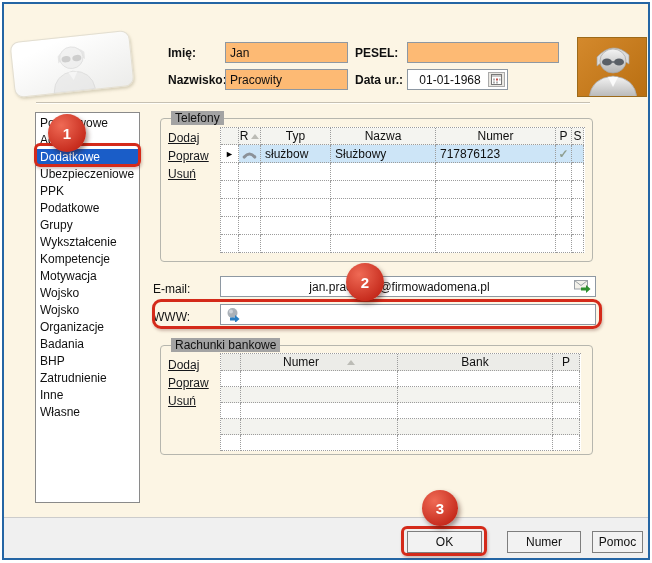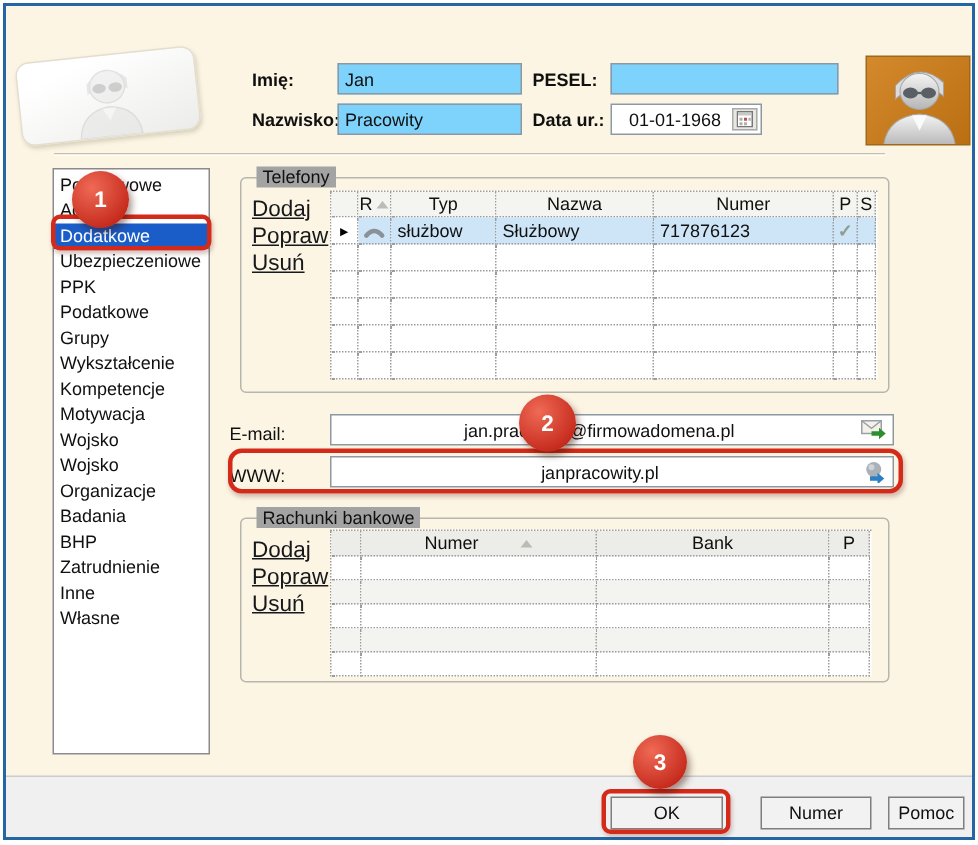--- a/index.html
+++ b/index.html
@@ -9,21 +9,21 @@
           border:2px solid #2465a4;background:#fcf5e4;}
   
   .titlebar{position:absolute;left:4px;top:4px;width:644px;height:27px;background:#1d6fb8;
             display:flex;align-items:center;padding:0 8px;}
   .titlebar .title{color:#fff;font-size:13px;margin-left:7px;flex:1;}
   .logo{width:18px;height:18px;}
   .close-btn{color:#fff;font-size:15px;line-height:15px;padding:2px 6px;cursor:default;}
   
   .flabel{position:absolute;font-size:12px;font-weight:bold;color:#101010;}
   .slabel{position:absolute;font-size:12px;color:#101010;}
-  .tinput{position:absolute;height:21px;background:#7dd3fc;border:1px solid #8e98a2;
+  .tinput{position:absolute;height:21px;background:#fdba74;border:1px solid #8e98a2;
           font-size:12px;color:#101010;padding:2px 4px;}
   .finput{position:absolute;height:21px;background:#fff;border:1px solid #8e98a2;
           font-size:12px;color:#101010;display:flex;align-items:center;padding-left:4px;}
   .finput .val{flex:1;text-align:center;}
   .cal-btn{width:17px;height:15px;margin-right:2px;background:#e9e7e2;border:1px solid #aaa;
            display:flex;align-items:center;justify-content:center;}
   
   .card{position:absolute;left:12px;top:36px;width:120px;height:56px;border-radius:9px;
         background:linear-gradient(160deg,#ffffff 20%,#ececea);border:1px solid #e2ded2;
         transform:rotate(-6deg);box-shadow:1px 2px 3px rgba(150,140,110,.35);
@@ -38,21 +38,21 @@
   
   .listbox{position:absolute;left:35px;top:112px;width:105px;height:391px;background:#fff;
            border:1px solid #8a8a8a;padding-top:2px;}
   .litem{height:17px;line-height:17px;font-size:12px;color:#101010;padding-left:4px;
          white-space:nowrap;overflow:hidden;}
   .litem.sel{background:#1a5dc8;color:#fff;}
   
   .groupbox{position:absolute;border:1px solid #b6b6ae;border-radius:4px;}
   .gb-label{position:absolute;top:-8px;left:10px;background:#a3a3a3;padding:0 4px;
             font-size:12px;color:#101010;}
-  .cmd{position:absolute;font-size:15px;color:#16181c;text-decoration:underline;cursor:pointer;text-align:right;}
+  .cmd{position:absolute;font-size:12px;color:#16181c;text-decoration:underline;cursor:pointer;text-align:right;}
   
   .grid{position:absolute;border-left:1px dotted #9c9c9c;border-top:1px dotted #9c9c9c;background:#fff;}
   .grow{display:flex;height:18px;}
   .grow.hdr{height:17px;}
   .gcell{border-right:1px dotted #9c9c9c;border-bottom:1px dotted #9c9c9c;overflow:hidden;
          display:flex;align-items:center;font-size:12px;color:#101010;padding-left:4px;}
   .gcell.ctr{justify-content:center;padding-left:0;}
   .hdr .gcell{background:#f4f4f0;justify-content:center;padding-left:0;}
   .telrow-sel .gcell{background:#cde5f7;}
   .telrow-sel .c-sel{background:#fff;}
@@ -252,21 +252,20 @@
     <span style="margin-right:4px;display:flex;">
       <svg width="17" height="14" viewBox="0 0 17 14">
         <rect x="0.5" y="0.5" width="13" height="8.5" fill="#f3f1ea" stroke="#9aa0a6"></rect>
         <path d="M0.5 0.5 L7 5.5 L13.5 0.5" stroke="#9aa0a6" fill="none"></path>
         <path d="M7 10.5 h5 v-2.4 l4.5 3.9 -4.5 3.9 v-2.4 h-5 z" fill="#2f8f2f" transform="translate(0,-3)"></path>
       </svg>
     </span>
   </div>
   <span class="slabel" style="left:153px;top:310px;">WWW:</span>
   <div class="finput" style="left:220px;top:304px;width:376px;">
-    <span class="val">janpracowity.pl</span>
     <span style="margin-right:4px;display:flex;">
       <svg width="16" height="15" viewBox="0 0 16 15">
         <circle cx="7.5" cy="6" r="5" fill="#aab1b8"></circle>
         <circle cx="6" cy="4.5" r="2" fill="#cfd4d9"></circle>
         <path d="M5 10.5 h5 v-2.4 l4.5 3.9 -4.5 3.9 v-2.4 h-5 z" fill="#2b7fc2"></path>
       </svg>
     </span>
   </div>
 
   <div class="groupbox" style="left:160px;top:345px;width:433px;height:110px;">

